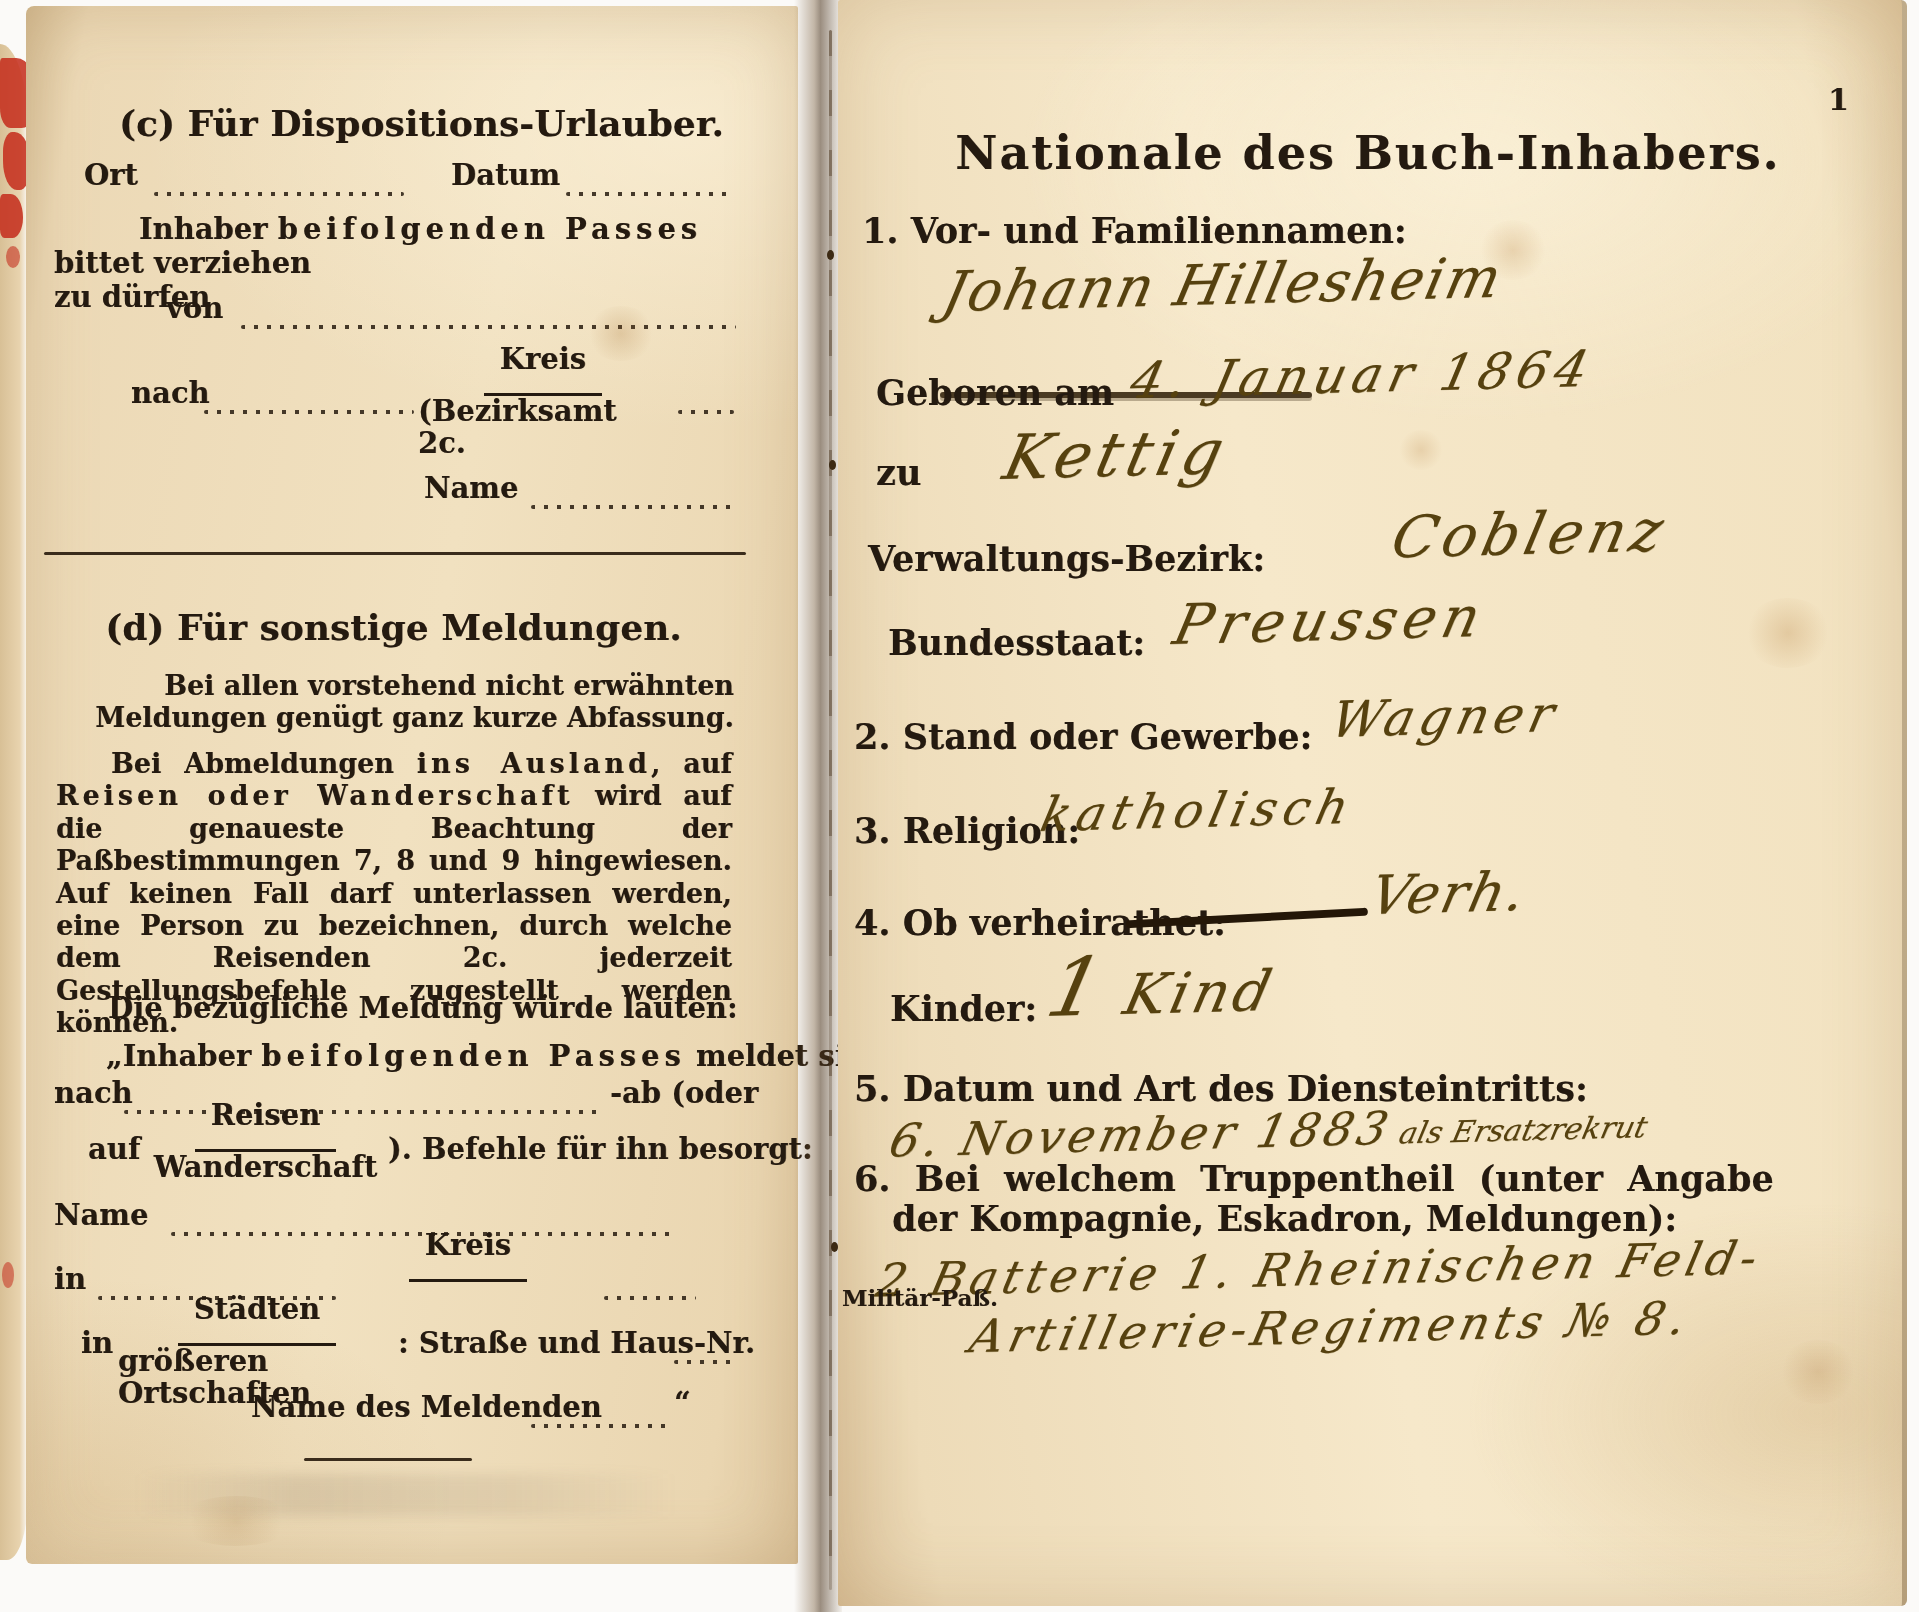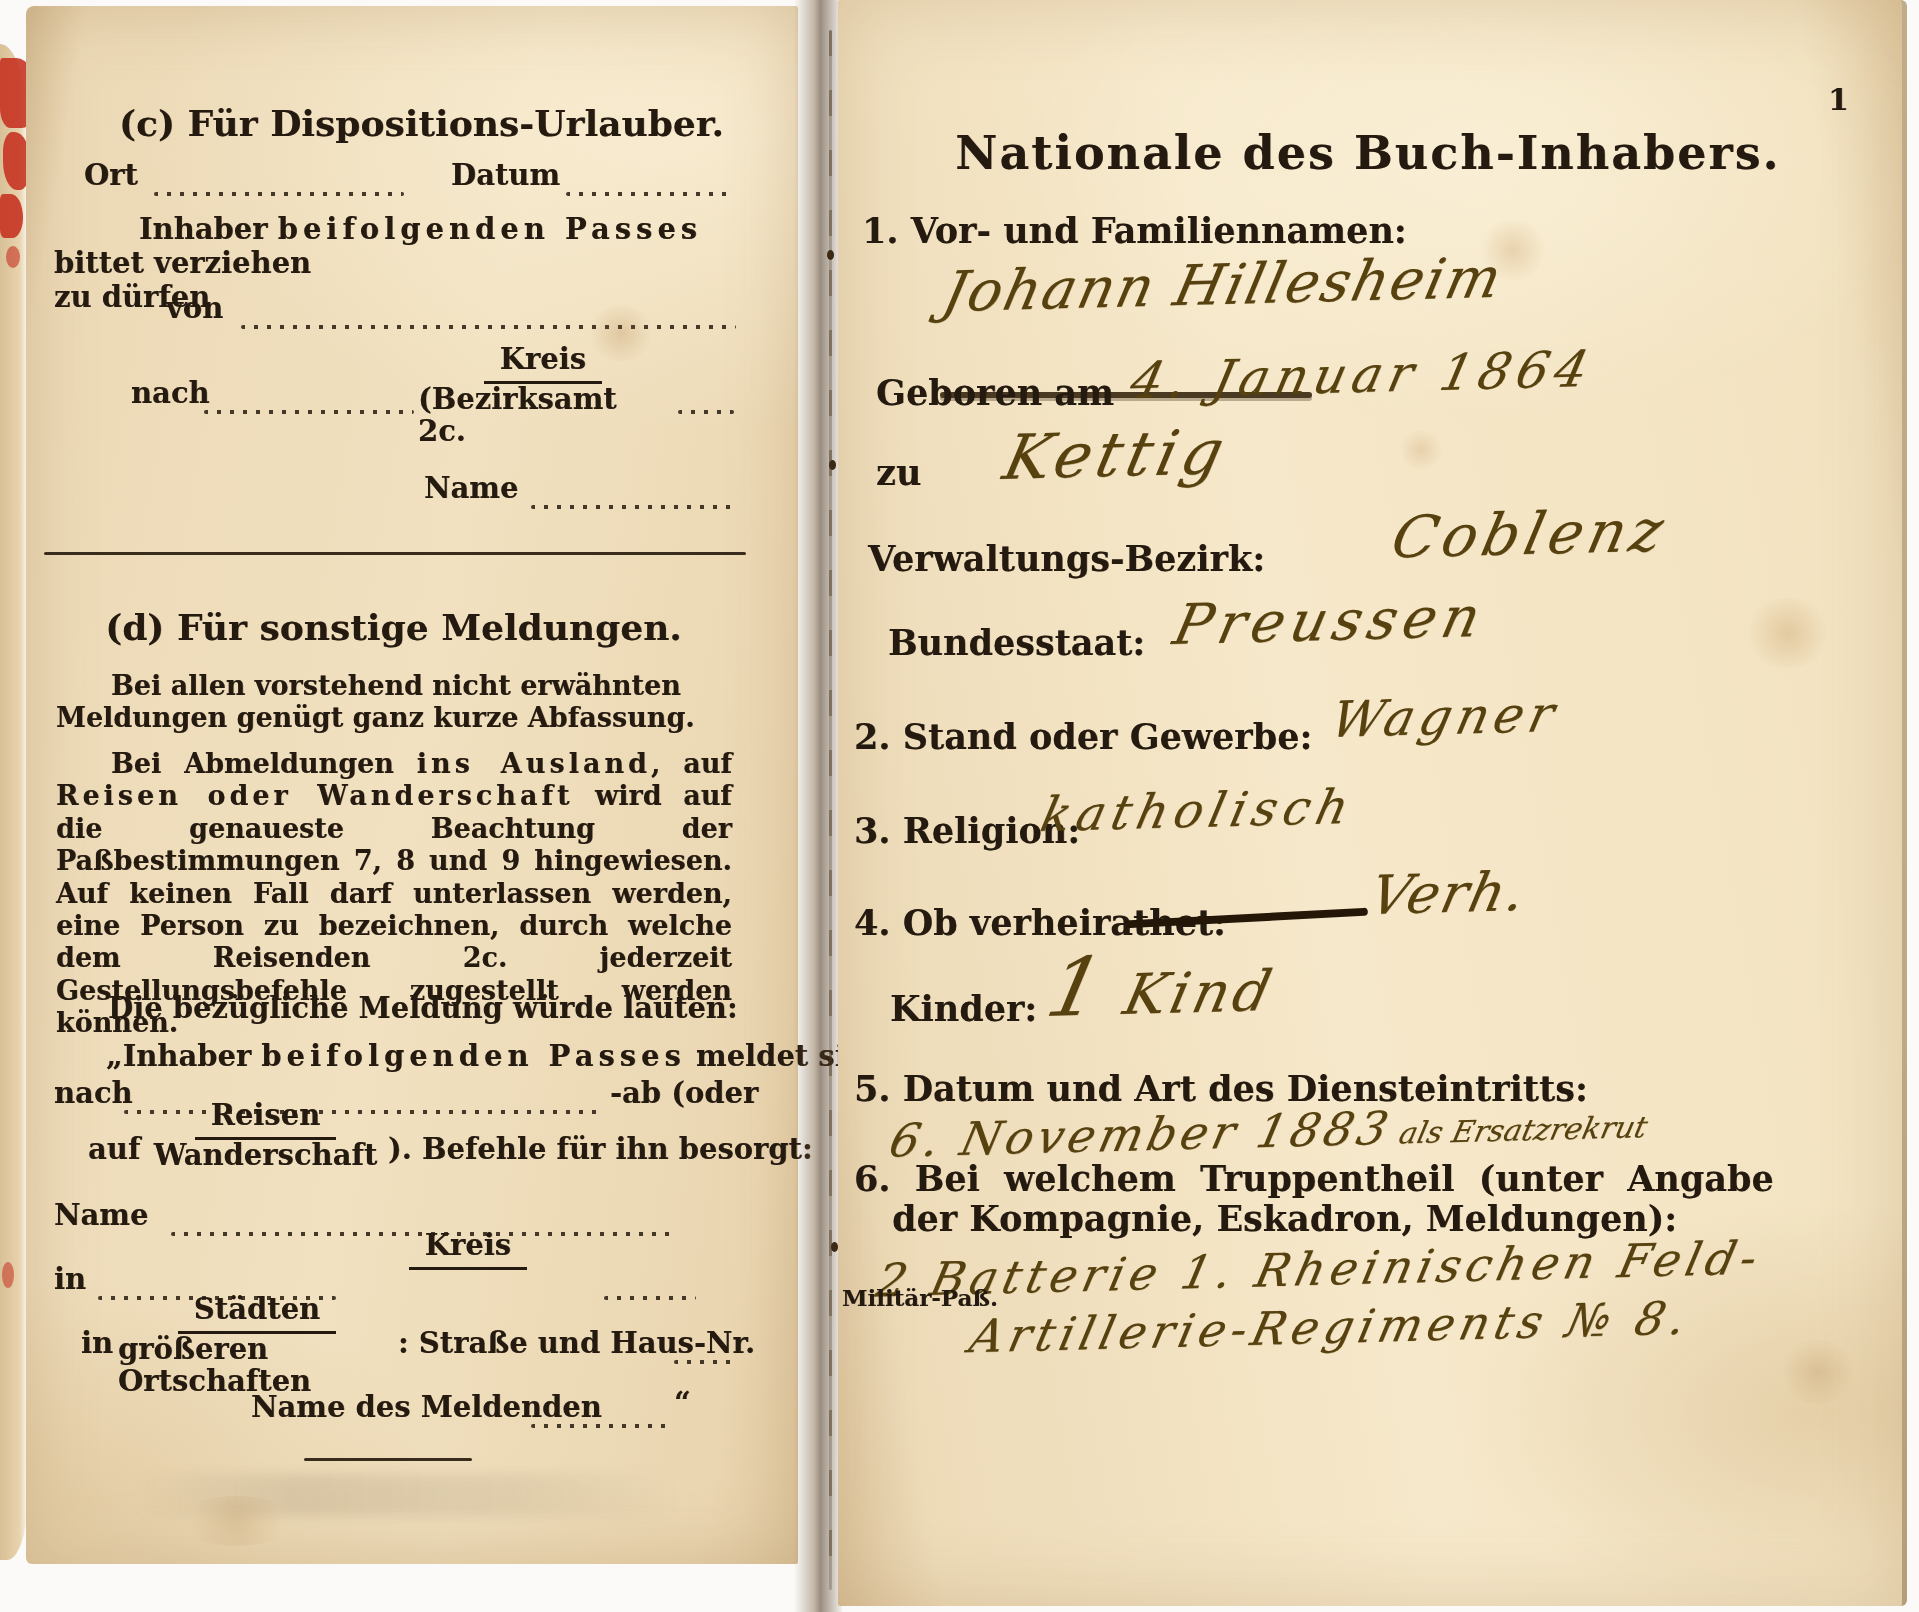--- a/index.html
+++ b/index.html
@@ -51,22 +51,22 @@
   
   .print{font-weight:700;color:#241a10;text-shadow:.4px .4px 0 rgba(40,25,10,.45);}
   .abs{position:absolute;white-space:nowrap;}
   .blk{position:absolute;}
   .center{text-align:center;}
   .sp{letter-spacing:5px;}
   .sp2{letter-spacing:4px;}
   .dotline{position:absolute;height:4px;background:repeating-linear-gradient(90deg, rgba(45,33,20,.88) 0 4px, transparent 4px 13px);border-radius:2px;}
   .rule{position:absolute;height:3px;background:#3a2c1c;border-radius:2px;}
   .frac{position:absolute;display:flex;flex-direction:column;align-items:center;line-height:1.08;}
-  .frac .top{border-bottom:3px solid #241a10;padding:0 16px 6px;}
-  .fs29{font-size:29px;} .fs27{font-size:27px;line-height:1.2;}
+  .frac .top{border-bottom:3px solid #241a10;padding:0 16px 18px;}
+  .fs29{font-size:29px;} .fs27{font-size:27px;line-height:1.2;text-align:right;}
   .fs35{font-size:35px;} .fs36{font-size:36px;} .fs46{font-size:46px;letter-spacing:2px;}
   .fs23{font-size:23px;}
 
   
   .hand{
     position:absolute;white-space:nowrap;display:inline-block;
     font-style:italic;color:#56410f;letter-spacing:2px;
     transform:skewX(-14deg) rotate(-1.5deg);
     text-shadow:.5px .4px 0 rgba(86,65,15,.35);
   }

